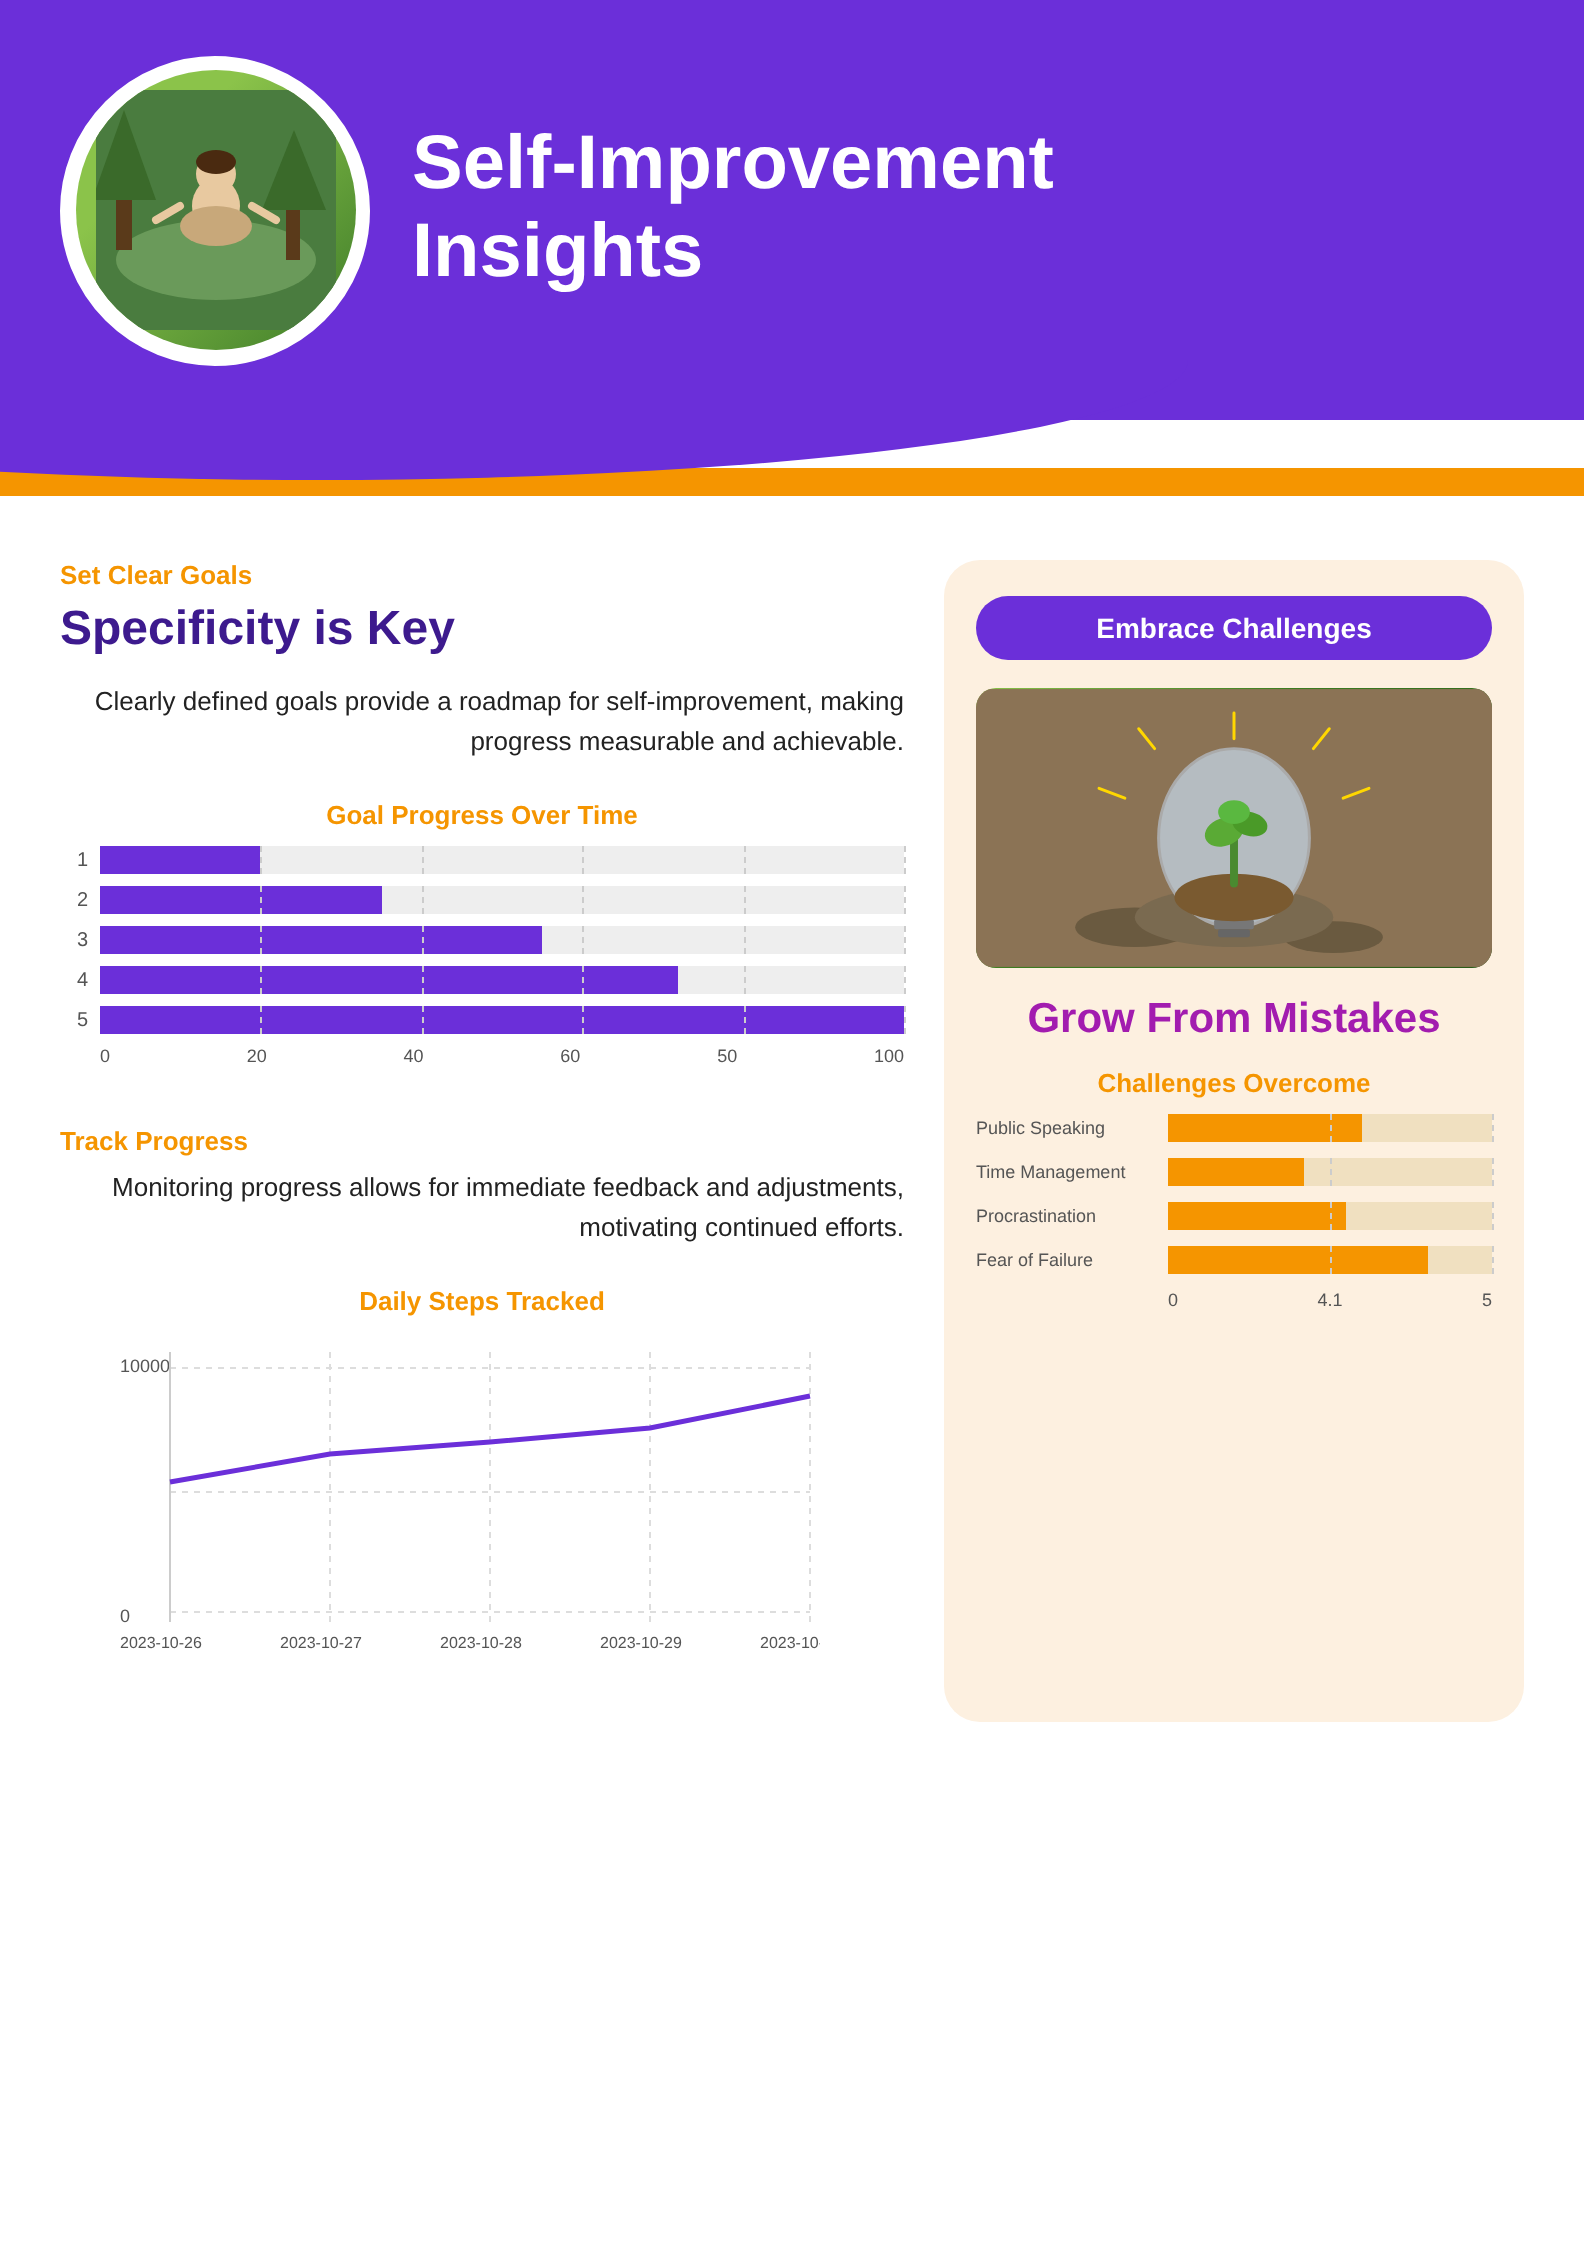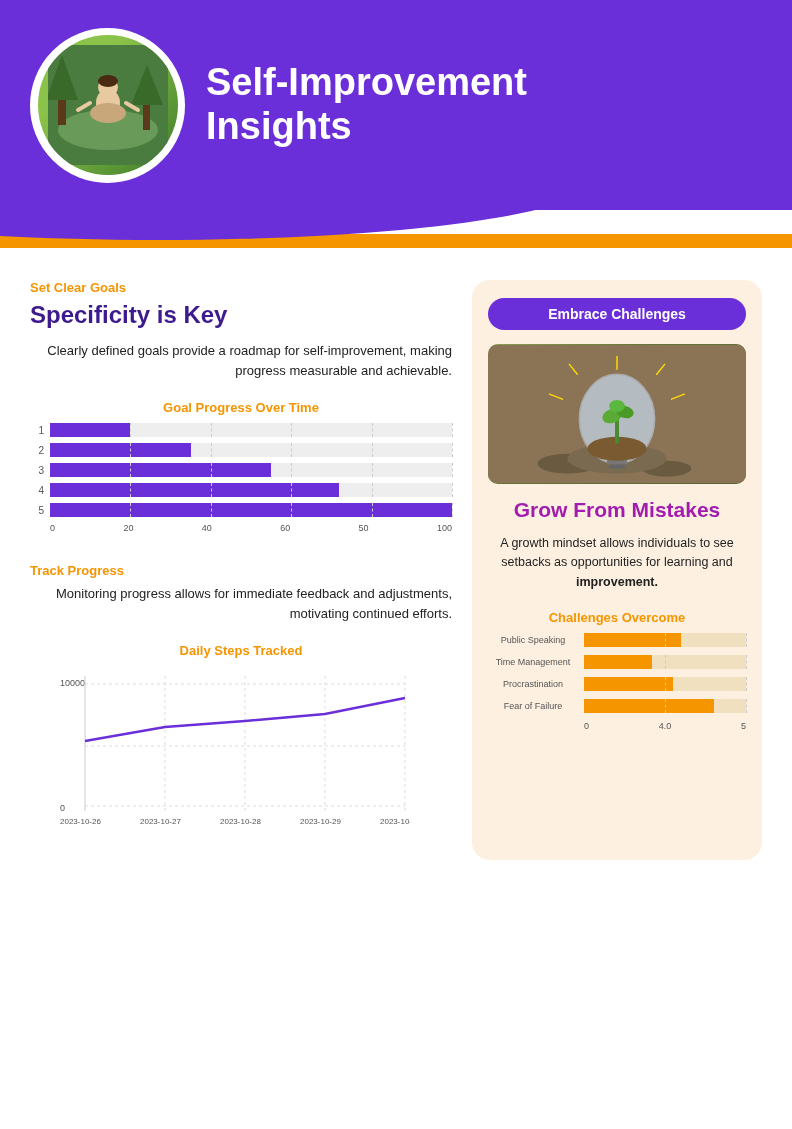--- a/index.html
+++ b/index.html
@@ -235,21 +235,21 @@
     }
     .challenges-h-bar-row {
       display: flex;
       align-items: center;
       margin-bottom: 8px;
     }
     .challenges-label {
       width: 90px;
       font-size: 9px;
       color: #555;
-      text-align: center;
+      text-align: left;
       margin-right: 6px;
       flex-shrink: 0;
     }
     .challenges-track {
       flex: 1;
       height: 14px;
       background: #f0e0c0;
       position: relative;
     }
     .challenges-fill {
@@ -472,23 +472,20 @@
         <line x1="90" y1="30" x2="82" y2="20" stroke="#FFD700" stroke-width="1.5" stroke-linecap="round"></line>
         <line x1="75" y1="55" x2="62" y2="50" stroke="#FFD700" stroke-width="1.5" stroke-linecap="round"></line>
         <line x1="170" y1="30" x2="178" y2="20" stroke="#FFD700" stroke-width="1.5" stroke-linecap="round"></line>
         <line x1="185" y1="55" x2="198" y2="50" stroke="#FFD700" stroke-width="1.5" stroke-linecap="round"></line>
         <line x1="130" y1="25" x2="130" y2="12" stroke="#FFD700" stroke-width="1.5" stroke-linecap="round"></line>
       </svg>
     </div>
 
     <div class="grow-heading">Grow From Mistakes</div>
 
-    <div class="grow-body">
-      A growth mindset allows individuals to see setbacks as opportunities for learning and <strong>improvement.</strong>
-    </div>
 
     <div class="challenges-chart-wrap">
       <div class="challenges-chart-title">Challenges Overcome</div>
 
       <div class="challenges-h-bar-row">
         <div class="challenges-label">Public Speaking</div>
         <div class="challenges-track" style="position:relative;">
           <div class="challenges-fill" style="width:60%"></div>
           <div class="grid-line-v" style="left:50%"></div>
           <div class="grid-line-v" style="left:100%"></div>
@@ -517,19 +514,19 @@
         <div class="challenges-label">Fear of Failure</div>
         <div class="challenges-track" style="position:relative;">
           <div class="challenges-fill" style="width:80%"></div>
           <div class="grid-line-v" style="left:50%"></div>
           <div class="grid-line-v" style="left:100%"></div>
         </div>
       </div>
 
       <div class="challenges-x-axis">
         <span>0</span>
-        <span>4.0</span>
+        <span>4.1</span>
         <span>5</span>
       </div>
     </div>
   </div>
 
 </div>
 
 </body></html>

